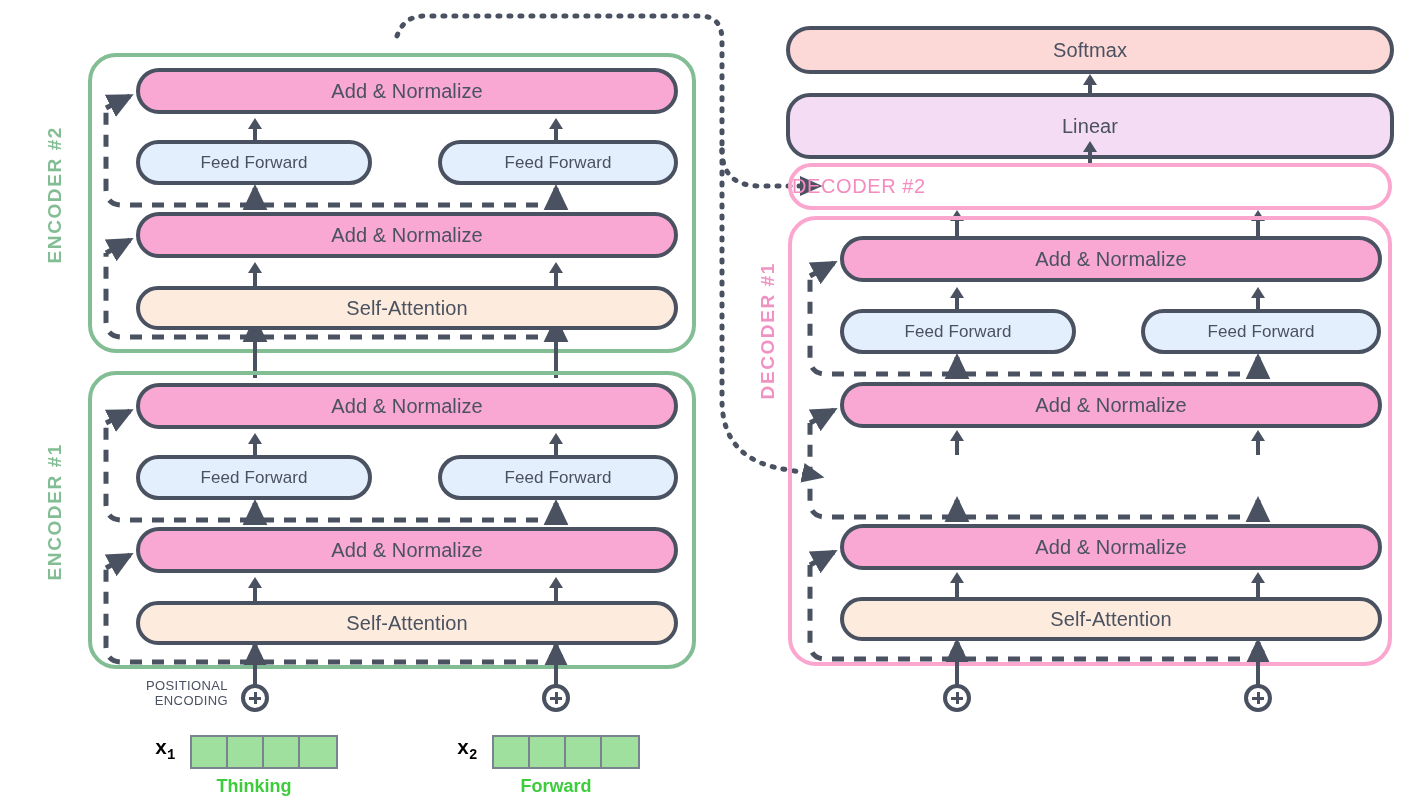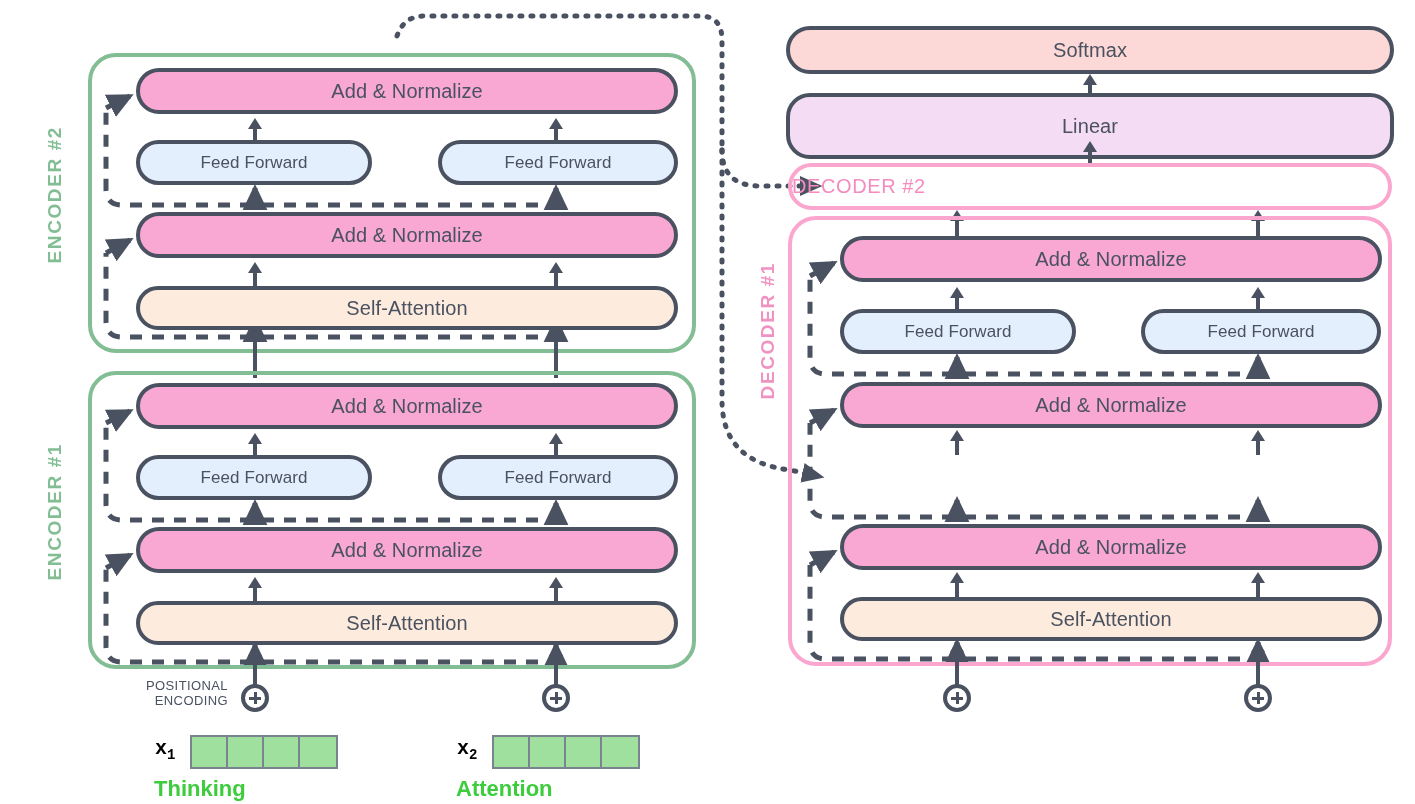--- a/index.html
+++ b/index.html
@@ -86,21 +86,22 @@
   .embed .cell{
     width:36px;height:30px;background:#9fe09f;
     border-right:2px solid #7a8490;box-sizing:border-box;
   }
   .embed .cell:last-child{border-right:none;}
   .embed-tag{
     position:absolute;font-size:20px;font-weight:bold;color:#000000;font-family:Liberation Mono, monospace;
   }
   .embed-tag sub{font-size:14px;font-weight:bold;}
   .word{
-    position:absolute;font-size:22px;font-weight:bold;color:#3ccc3c;
+    position:absolute;font-size:18px;font-weight:bold;color:#3ccc3c;
+    text-align:center;
   }
 </style>
 </head>
 <body>
 
 <div id="stage">
 
   <svg class="overlay" viewBox="0 0 1415 804">
     <defs>
       <marker id="ah" viewBox="0 0 10 10" refX="8" refY="5" markerWidth="5" markerHeight="5" orient="auto-start-reverse">
@@ -256,21 +257,21 @@
 
   <div class="embed" style="left:492px;top:735px;">
     <div class="cell"></div>
     <div class="cell"></div>
     <div class="cell"></div>
     <div class="cell"></div>
   </div>
   <div class="embed-tag" style="left:457px;top:737px;">
     <span>x</span><sub>2</sub>
   </div>
-  <div class="word" style="left:456px;top:776px;width:200px;">Attention</div>
+  <div class="word" style="left:456px;top:776px;width:200px;">Forward</div>
 
   <div class="blk pinkf" style="left:786px;top:26px;width:608px;height:48px;">Softmax</div>
   <div class="blk purple" style="left:786px;top:93px;width:608px;height:66px;">Linear</div>
   <div class="sarrow" style="left:1083px;top:74px;height:21px;">
       <div class="shaft"></div>
       <div class="head"></div>
     </div>
   <div class="sarrow" style="left:1083px;top:141px;height:23px;">
       <div class="shaft"></div>
       <div class="head"></div>

